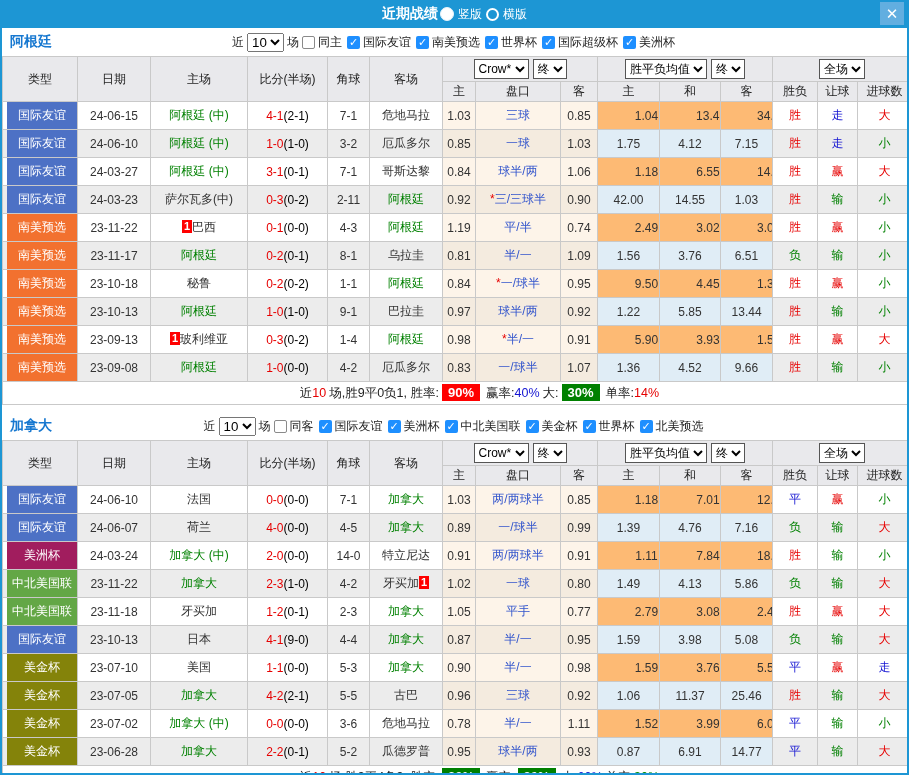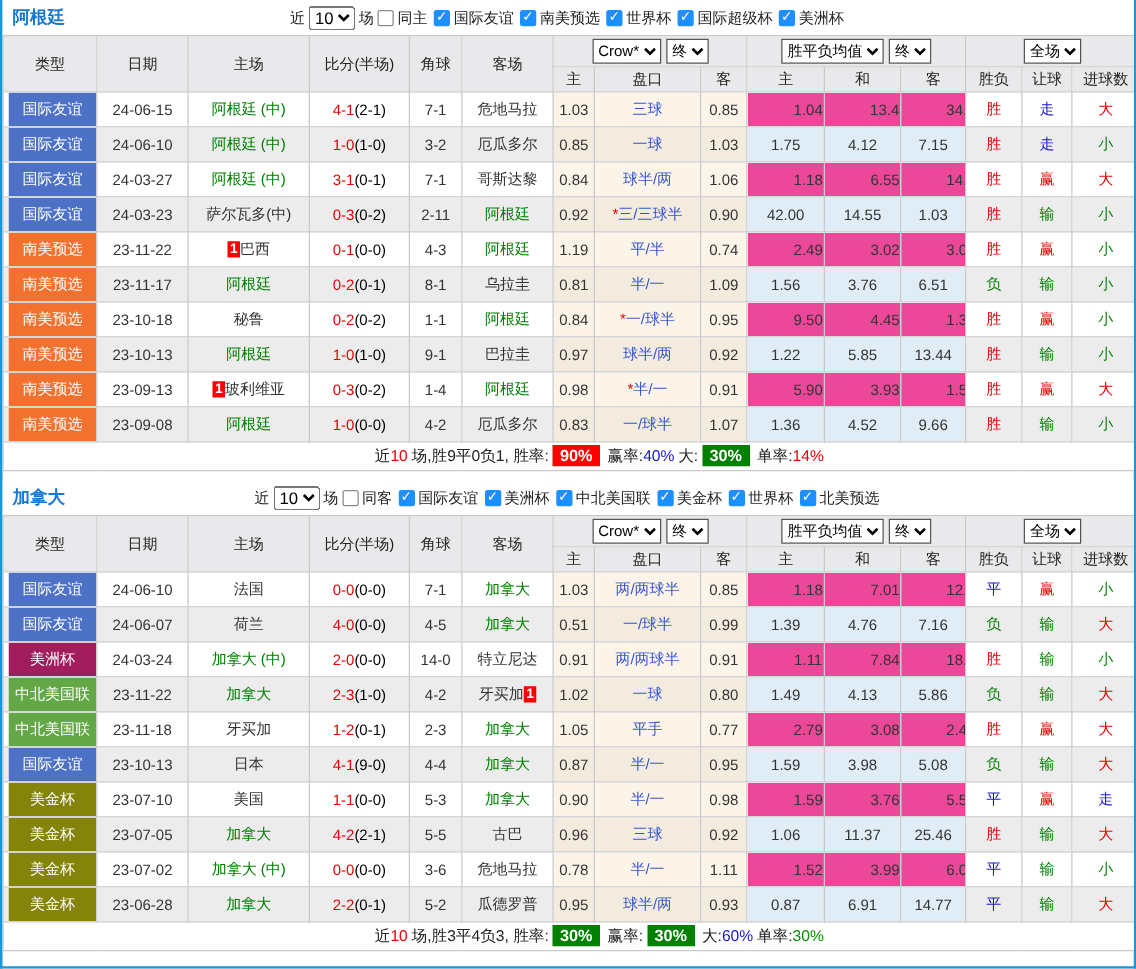--- a/index.html
+++ b/index.html
@@ -24,21 +24,21 @@
   .grid th,.grid td{border:1px solid #c9c9c9;text-align:center;font-size:12px;overflow:hidden;white-space:nowrap;padding:0;}
   .grid thead th{background:#e9e9ec;font-weight:normal;color:#222;}
   .grid tr.hdr1 th{height:24px;}
   .grid tr.hdr2 th{height:19px;}
   .grid thead select{height:20px;font-size:12px;border:1px solid #555;background:#fff;margin:0 2px;}
   .grid tbody td{height:27px;color:#333;}
   tr.r-odd td.c-base{background:#fff;}
   tr.r-even td.c-base{background:#ececec;}
   tr.r-odd td.c-cream{background:#fdf4e9;}
   tr.r-even td.c-cream{background:#f4ebdf;}
-  tr.r-odd td.c-blue{background:#ec4899;padding-left:36px;}
+  tr.r-odd td.c-blue{background:#fdba74;padding-left:36px;}
   tr.r-even td.c-blue{background:#e0edf6;}
   td.type-cell{padding-left:4px;}
   .type-badge{height:27px;display:flex;align-items:center;justify-content:center;color:#fff;font-size:12px;}
   .focal{color:#008000;}
   .plain{color:#333;}
   .rank{display:inline-block;background:#f00;color:#fff;font-size:11px;line-height:13px;padding:0 2px;font-weight:bold;vertical-align:1px;}
   .sc-ft{color:#e60000;}
   .sc-ht{color:#000000;}
   .odds{color:#443c2e;}
   .hcap{color:#3355cc;}
@@ -48,20 +48,30 @@
   .s-badge-red,.s-badge-green{display:inline-block;color:#fff;font-weight:bold;padding:1px 6px;margin:0 3px;font-size:13px;}
   .s-badge-red{background:#f00;}
   .s-badge-green{background:#008000;}
   .s-k{color:#222;margin-left:3px;} .s-r{color:#e60000;} .s-g{color:#089000;} .s-b{color:#1414d2;}
   .section-gap{height:7px;}
 </style>
 </head>
 <body>
 
 <div class="frame">
+  <div class="titlebar">
+    <span class="title">近期战绩</span>
+    <span class="rad-group">
+      <span class="rad sel"></span>
+      <span>竖版</span>
+      <span class="rad unsel"></span>
+      <span>横版</span>
+    </span>
+    <div class="close-btn">✕</div>
+  </div>
   <div id="sections">
       <div class="section">
         <div class="section-bar">
           <span class="team-name">阿根廷</span>
           <span>近</span>
           <select><option>10</option></select>
           <span>场</span>
           <span class="cb unchecked"></span>
           <span class="cb-label">同主</span>
           <span class="cb checked">✓</span>
@@ -402,21 +412,21 @@
             </tr>
             <tr class="r-even">
               <td class="type-cell c-base">
                 <div class="type-badge" style="background: rgb(77, 113, 197);">国际友谊</div>
               </td>
               <td class="c-base">24-06-07</td>
               <td class="c-base"><span class="plain">荷兰</span></td>
               <td class="c-base"><span class="sc-ft">4-0</span><span class="sc-ht">(0-0)</span></td>
               <td class="c-base">4-5</td>
               <td class="c-base"><span class="focal">加拿大</span></td>
-              <td class="c-cream odds">0.51</td>
+              <td class="c-cream odds">0.89</td>
               <td class="c-cream"><span class="hcap">一/球半</span></td>
               <td class="c-cream odds">0.99</td>
               <td class="c-blue avg">1.39</td>
               <td class="c-blue avg">4.76</td>
               <td class="c-blue avg">7.16</td>
               <td class="c-base" style="color: rgb(0, 128, 0);">负</td>
               <td class="c-base" style="color: rgb(0, 128, 0);">输</td>
               <td class="c-base" style="color: rgb(230, 0, 0);">大</td>
             </tr>
             <tr class="r-odd">

